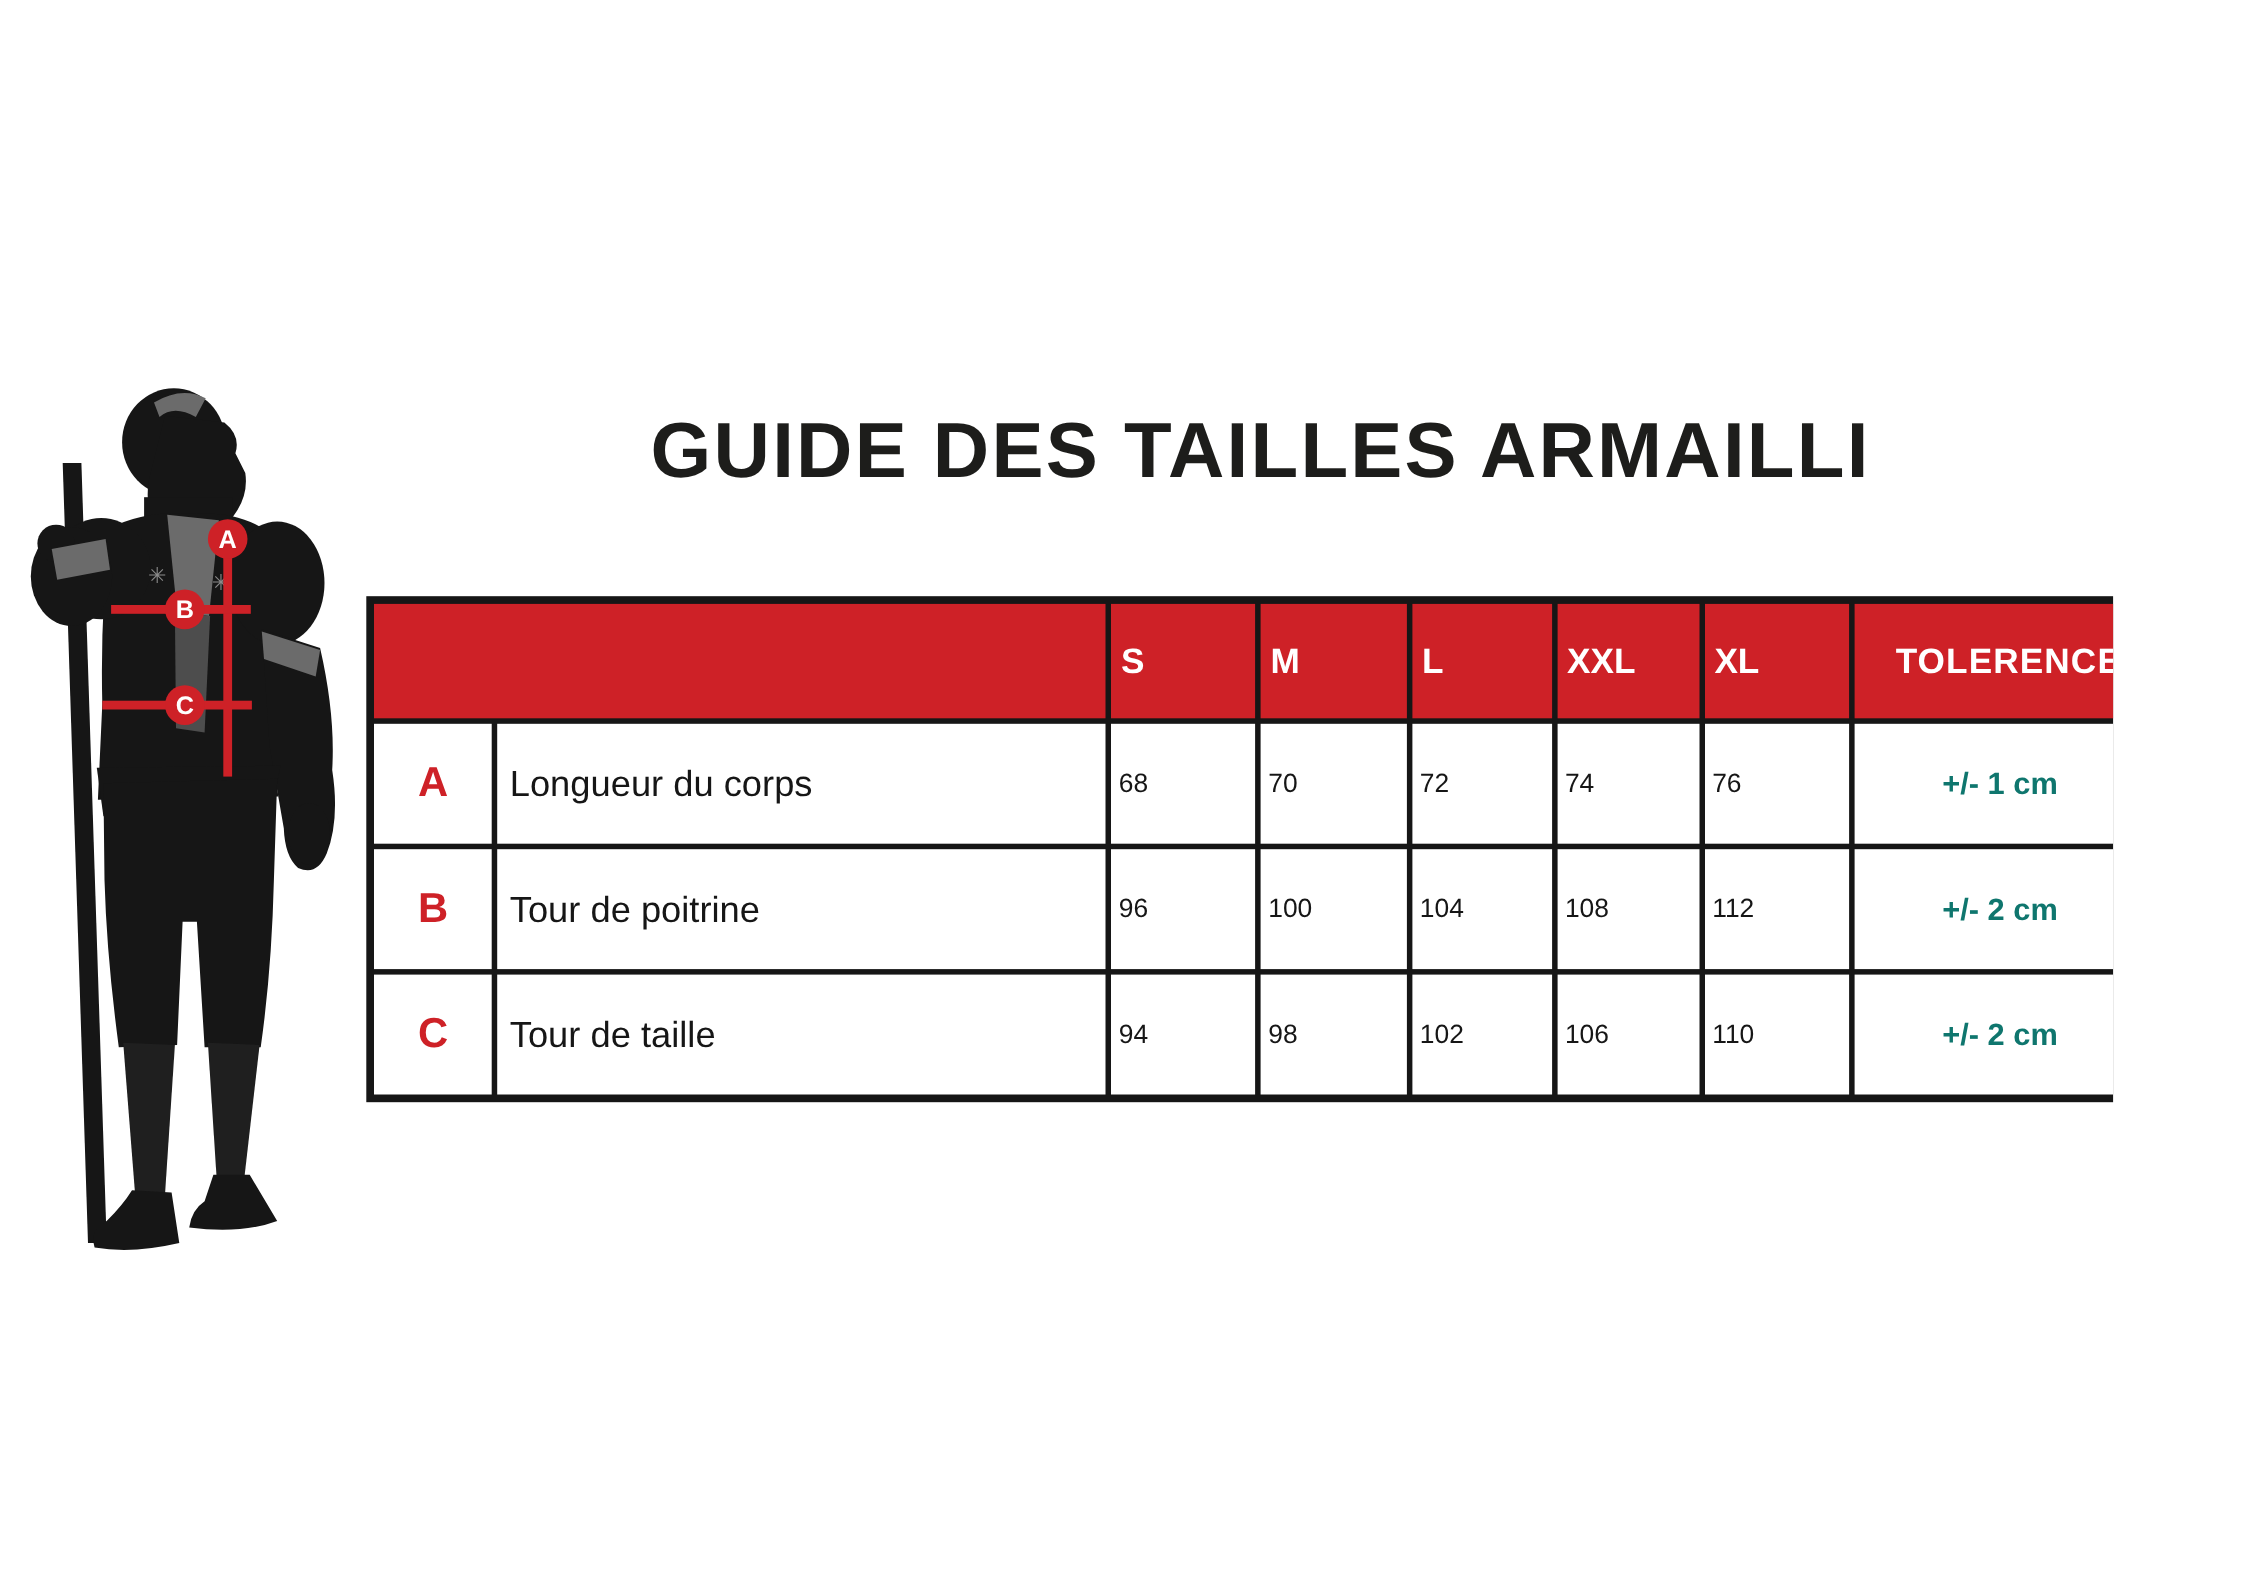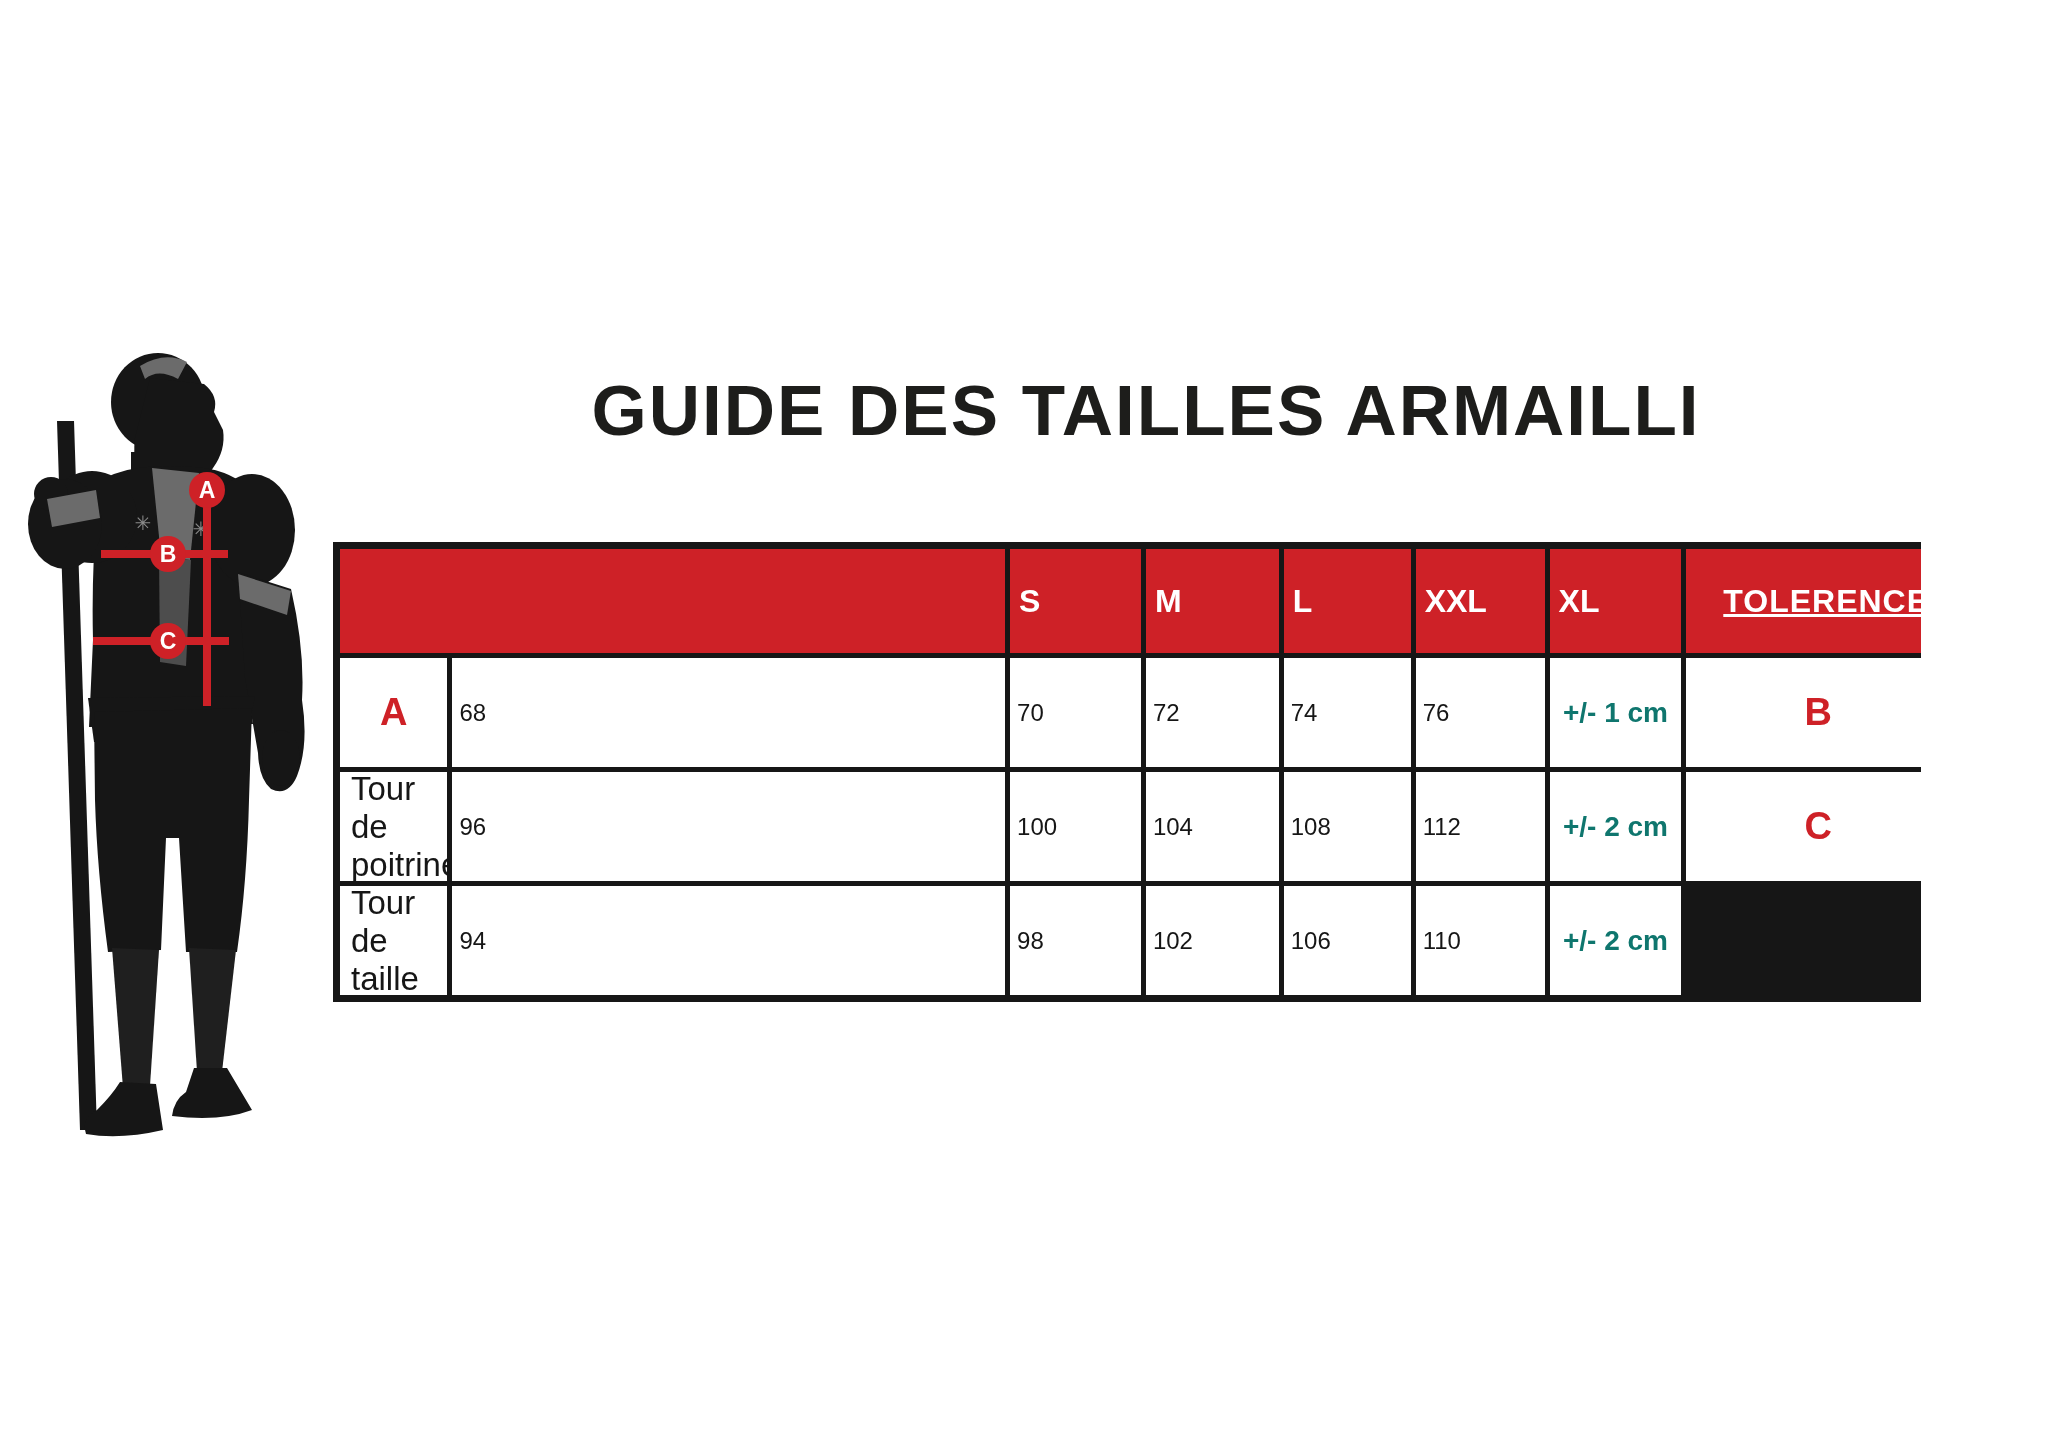--- a/index.html
+++ b/index.html
@@ -17,21 +17,21 @@
   .size-table{
     position:absolute;left:333px;top:542px;width:1624px;height:460px;
     display:grid;
     grid-template-columns:110fr 566fr 134fr 136fr 130fr 132fr 135fr 270fr;
     grid-template-rows:104px 1fr 1fr 1fr;
     background:#161616;gap:5px;padding:7px;box-sizing:border-box;
   }
   .cell{background:#ffffff;display:flex;align-items:center;overflow:hidden;}
   .cell.head{background:var(--accent,#ce2127);color:#ffffff;font-weight:bold;font-size:32px;padding-left:9px;}
   .cell.head.merged{grid-column:1 / 3;}
-  .cell.head.tol{justify-content:center;padding-left:16px;letter-spacing:1px;text-decoration:underline;}
+  .cell.head.tol{justify-content:center;padding-left:16px;letter-spacing:1px;}
   .cell.letter{color:var(--accent,#ce2127);font-weight:bold;font-size:38px;justify-content:center;}
   .cell.label{font-size:33px;padding-left:11px;color:#161616;}
   .cell.val{font-size:24px;padding-left:7px;color:#161616;}
   .cell.tolv{font-size:28px;font-weight:bold;justify-content:center;color:#0f766e;}
   
   .ink{fill:#161616;}
   .ink2{fill:#1f1f1f;}
   .gray{fill:#6b6b6b;}
   .gray-d{fill:#4d4d4d;}
   .red{fill:var(--accent,#ce2127);}
@@ -113,20 +113,21 @@
 
     <div class="cell head merged"></div>
     <div class="cell head">S</div>
     <div class="cell head">M</div>
     <div class="cell head">L</div>
     <div class="cell head">XXL</div>
     <div class="cell head">XL</div>
     <div class="cell head tol">TOLERENCE</div>
 
     <div class="cell letter">A</div>
+    <div class="cell label">Longueur du corps</div>
     <div class="cell val">68</div>
     <div class="cell val">70</div>
     <div class="cell val">72</div>
     <div class="cell val">74</div>
     <div class="cell val">76</div>
     <div class="cell tolv">+/- 1 cm</div>
 
     <div class="cell letter">B</div>
     <div class="cell label">Tour de poitrine</div>
     <div class="cell val">96</div>

